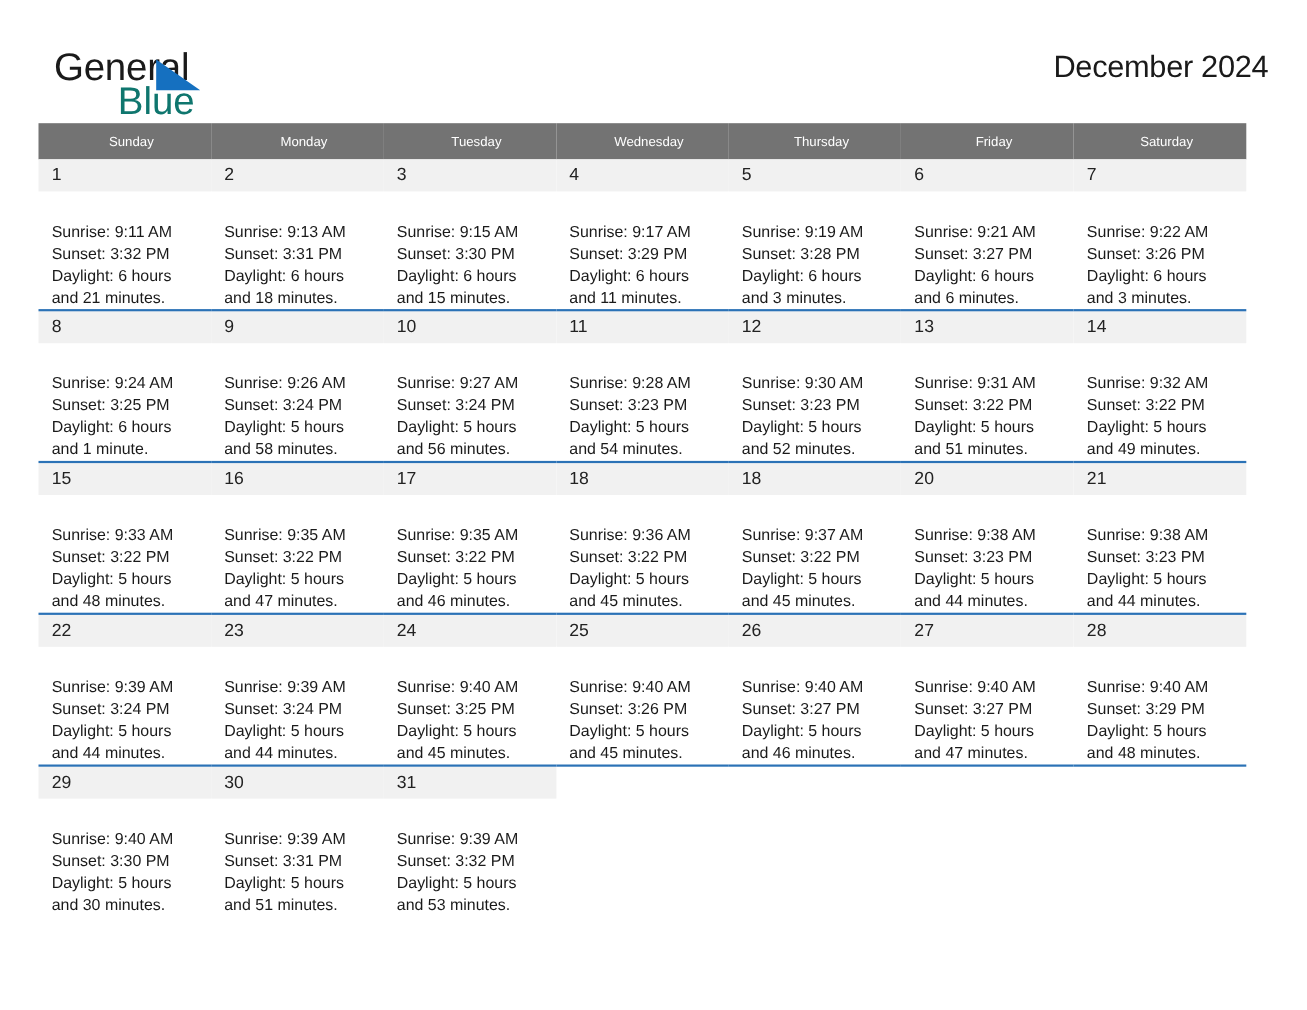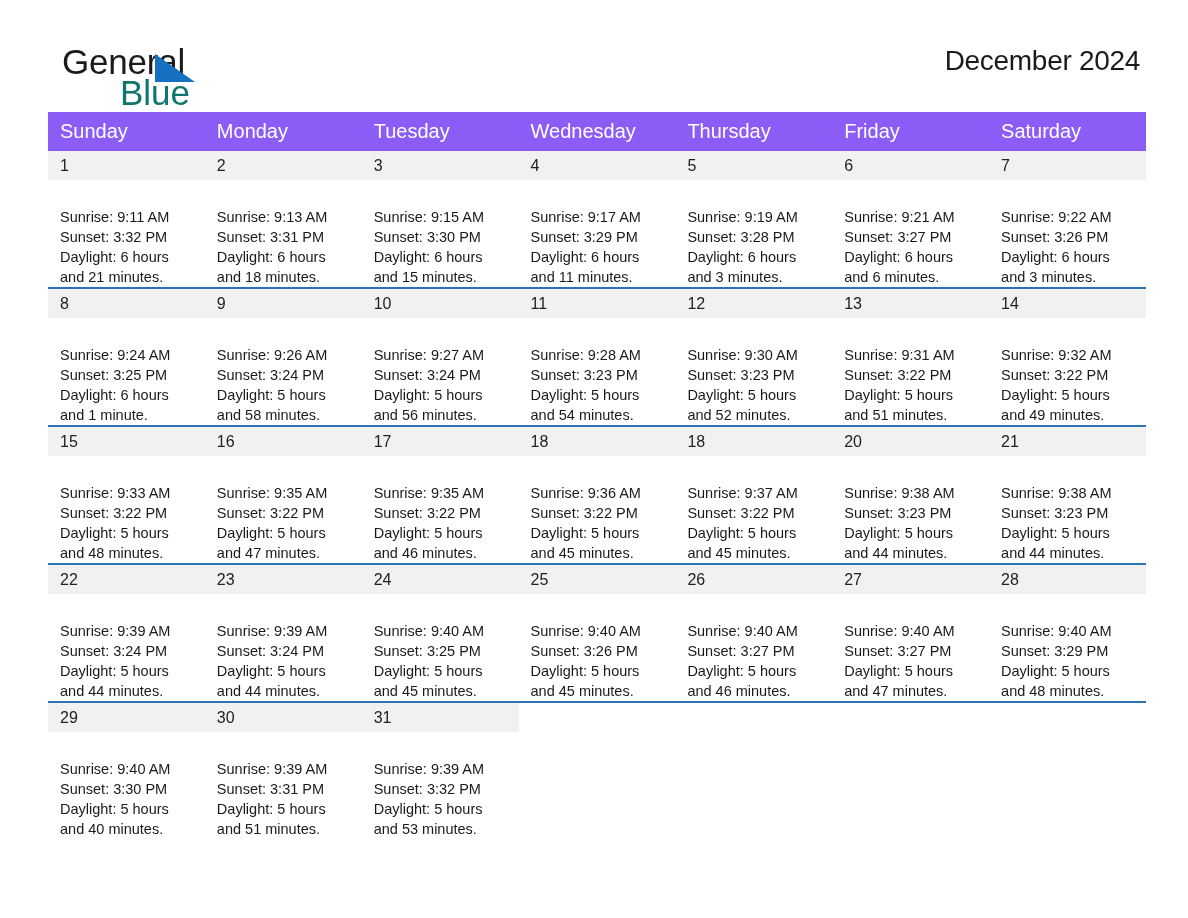--- a/index.html
+++ b/index.html
@@ -7,21 +7,21 @@
     width: 1188px;
     height: 918px;
     background: #ffffff;
     font-family: "Liberation Sans", sans-serif;
     color: #000000;
   }
   .page {
     width: 1188px;
     height: 918px;
     position: relative;
-    padding: 0 48px;
+    padding: 0 35px;
   }
 
   
   .masthead {
     display: flex;
     align-items: flex-start;
     justify-content: space-between;
     padding-top: 44px;
     height: 112px;
   }
@@ -71,25 +71,25 @@
     margin-top: 14px;
   }
 
   
   .calendar {
     width: 1098px;
     border-collapse: collapse;
     table-layout: fixed;
   }
   .calendar th {
-    background: #8b5cf6;
+    background: #737373;
     color: #ffffff;
-    font-size: 20px;
+    font-size: 12px;
     font-weight: normal;
-    text-align: left;
+    text-align: center;
     padding: 8px 0 8px 12px;
     height: 33px;
   }
   .calendar td {
     vertical-align: top;
     width: 156.857px;
     height: 134px;
     padding: 0;
     border-top: 2px solid #2b72b6;
     background: #ffffff;
@@ -400,21 +400,21 @@
             </div>
           </td>
         </tr>
         <tr class="week-row">
           <td>
             <div class="daynum">29</div>
             <div class="details">
               <div>Sunrise: 9:40 AM</div>
               <div>Sunset: 3:30 PM</div>
               <div>Daylight: 5 hours</div>
-              <div>and 40 minutes.</div>
+              <div>and 30 minutes.</div>
             </div>
           </td>
           <td>
             <div class="daynum">30</div>
             <div class="details">
               <div>Sunrise: 9:39 AM</div>
               <div>Sunset: 3:31 PM</div>
               <div>Daylight: 5 hours</div>
               <div>and 51 minutes.</div>
             </div>

